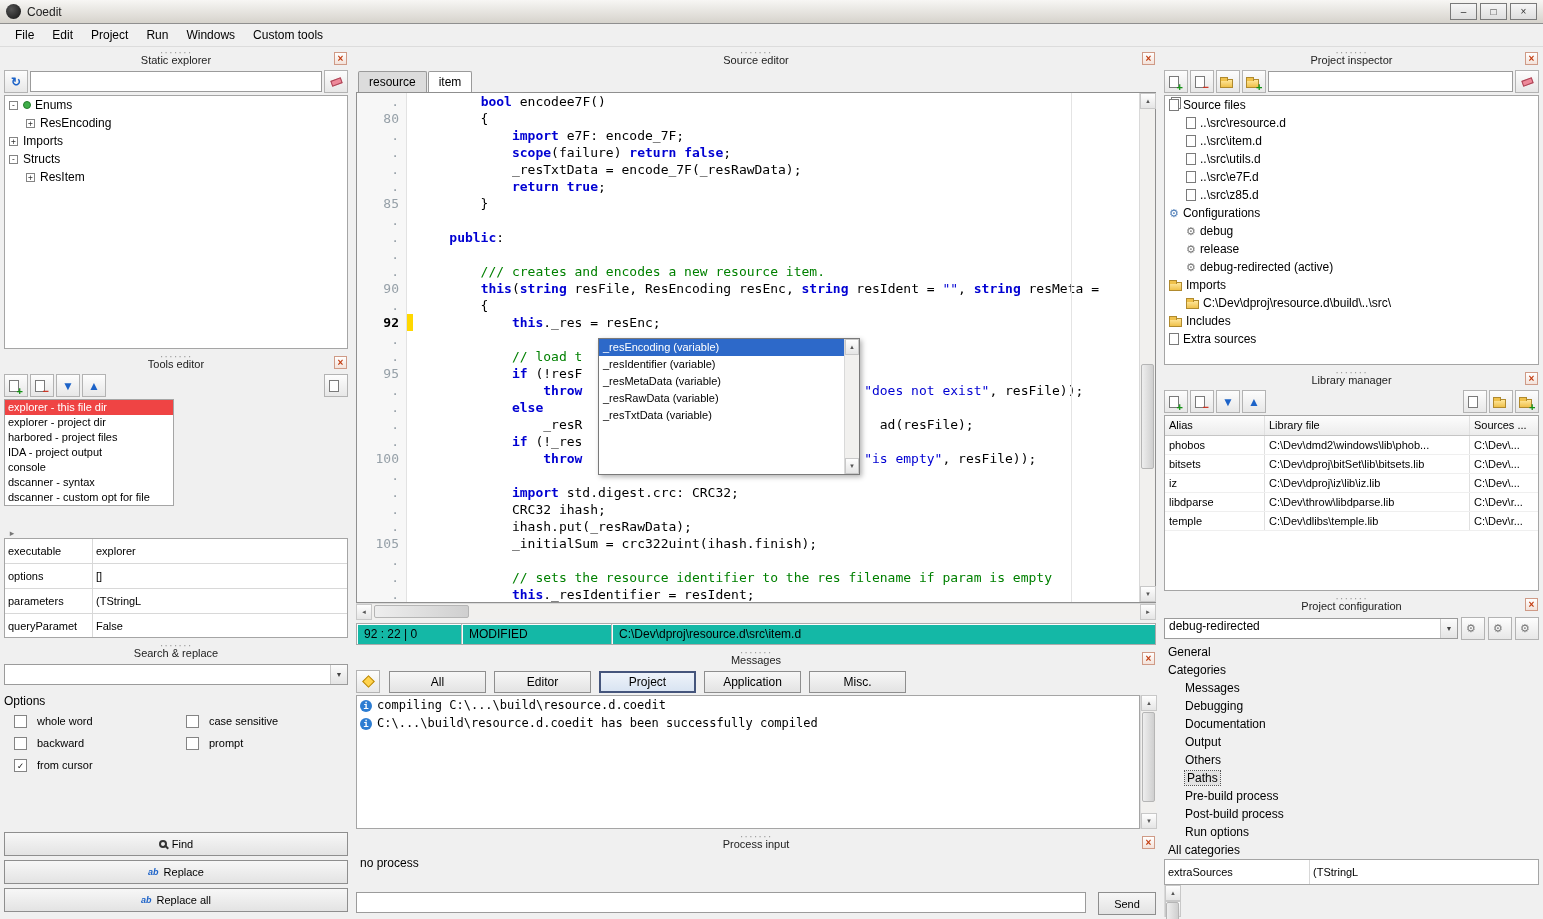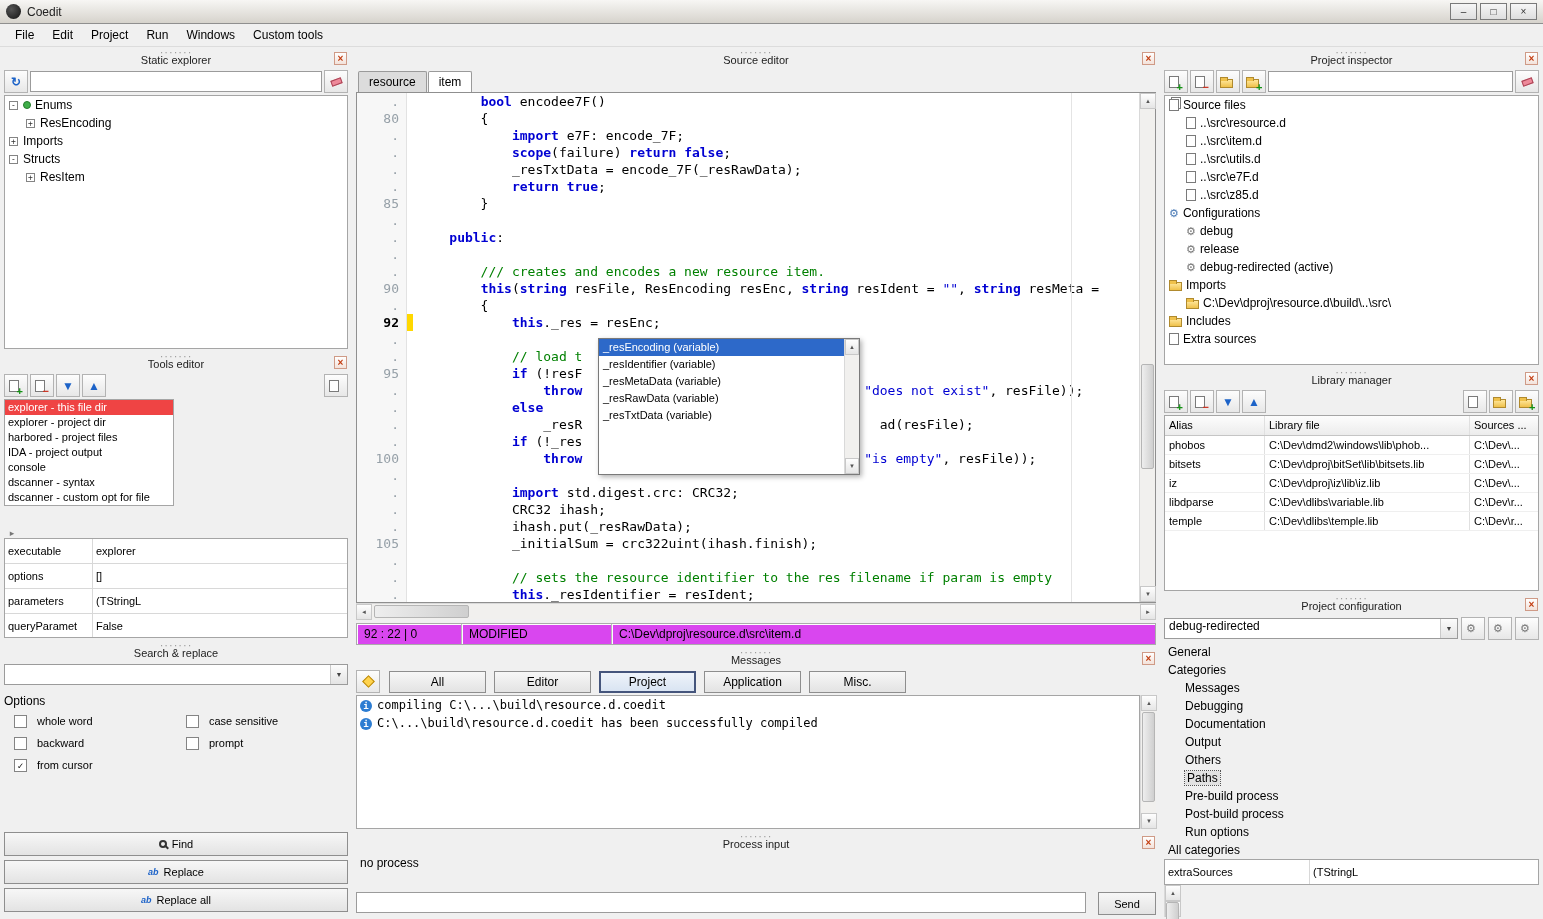--- a/index.html
+++ b/index.html
@@ -95,21 +95,21 @@
   .tok-c{color:#008000;}
   .tok-s{color:#0000d2;}
   .tok-p{color:#000;}
   .popup{position:absolute;left:241px;top:245px;width:262px;height:137px;background:#fff;border:1px solid #7a7a7a;box-shadow:2px 2px 5px rgba(0,0,0,.3);display:flex;z-index:5;}
   .popup-list{flex:1;overflow:hidden;}
   .popup-item{height:17px;line-height:17px;font-size:11px;padding-left:4px;white-space:nowrap;}
   .popup-item.sel{background:#2d69c9;color:#fff;}
   .popup .sb-v{width:15px;}
 
   
-  .statusbar{height:22px;margin:2px 4px;border:1px solid #ababab;background:#d946ef;display:flex;flex:none;font-size:12px;}
+  .statusbar{height:22px;margin:2px 4px;border:1px solid #ababab;background:#14b8a6;display:flex;flex:none;font-size:12px;}
   .status-cell{border-right:1px solid #b9b9b9;box-shadow:inset 1px 1px 0 #fdfdfd;line-height:20px;padding:0 7px;white-space:nowrap;overflow:hidden;}
   .fbtn{width:97px;height:22px;border:1px solid #8e8e8e;background:linear-gradient(#f7f7f7,#e3e3e3);font-size:12px;margin-right:8px;}
   .fbtn.active{border:2px solid #45557c;background:linear-gradient(#eef3fa,#d9e4f2);}
   .msg-list{flex:1;display:flex;min-height:0;}
   .msg-rows{flex:1;overflow:hidden;background:#fff;}
   .msg-row{display:flex;height:18px;align-items:center;font:12px "DejaVu Sans Mono",monospace;white-space:nowrap;}
   .pi-status{padding:4px 4px 0;font-size:12px;flex:none;}
   .pi-row{display:flex;gap:12px;margin-top:auto;padding:2px 0;flex:none;}
   .send{width:58px;height:23px;flex:none;}
 
@@ -565,21 +565,21 @@
                 <div class="lm-c lm-c1">C:\Dev\dproj\bitSet\lib\bitsets.lib</div>
                 <div class="lm-c lm-c2">C:\Dev\...</div>
               </div>
               <div class="lm-row">
                 <div class="lm-c lm-c0">iz</div>
                 <div class="lm-c lm-c1">C:\Dev\dproj\iz\lib\iz.lib</div>
                 <div class="lm-c lm-c2">C:\Dev\...</div>
               </div>
               <div class="lm-row">
                 <div class="lm-c lm-c0">libdparse</div>
-                <div class="lm-c lm-c1">C:\Dev\dlibs\variable.lib</div>
+                <div class="lm-c lm-c1">C:\Dev\throw\libdparse.lib</div>
                 <div class="lm-c lm-c2">C:\Dev\r...</div>
               </div>
               <div class="lm-row">
                 <div class="lm-c lm-c0">temple</div>
                 <div class="lm-c lm-c1">C:\Dev\dlibs\temple.lib</div>
                 <div class="lm-c lm-c2">C:\Dev\r...</div>
               </div>
             </div>
         </div>
       </section>

